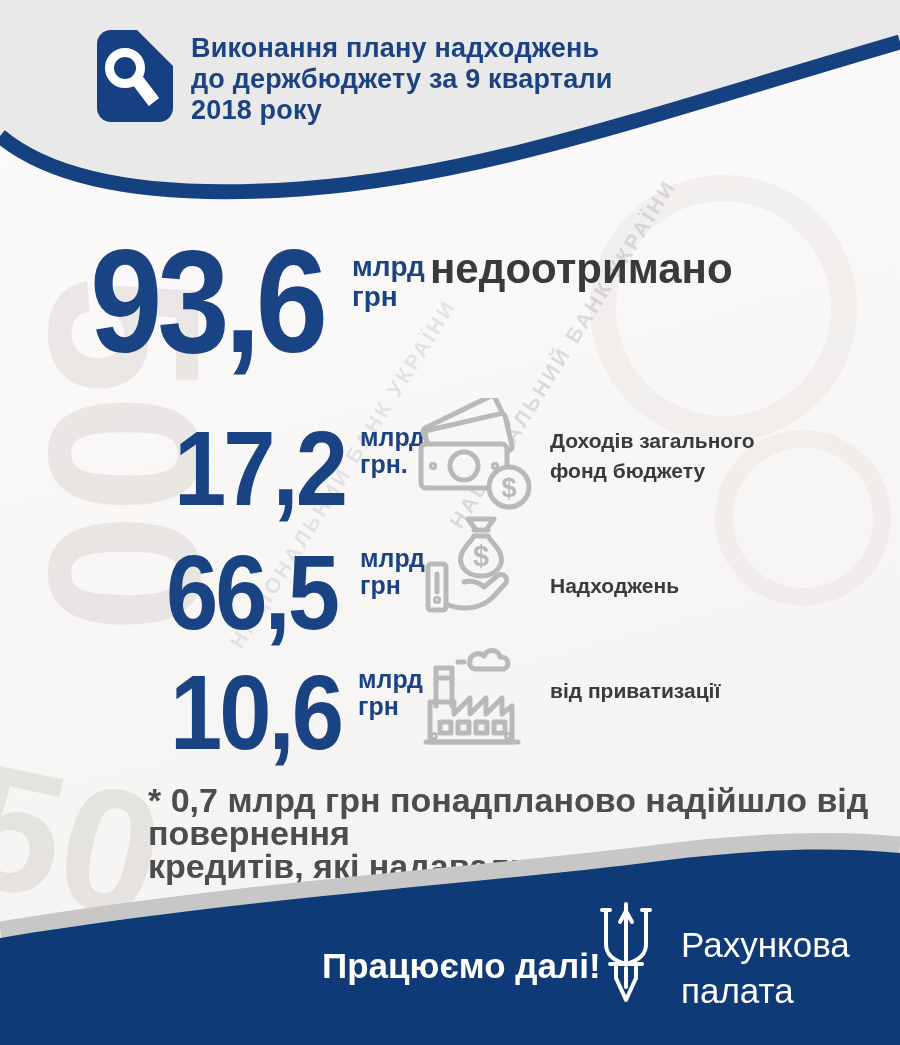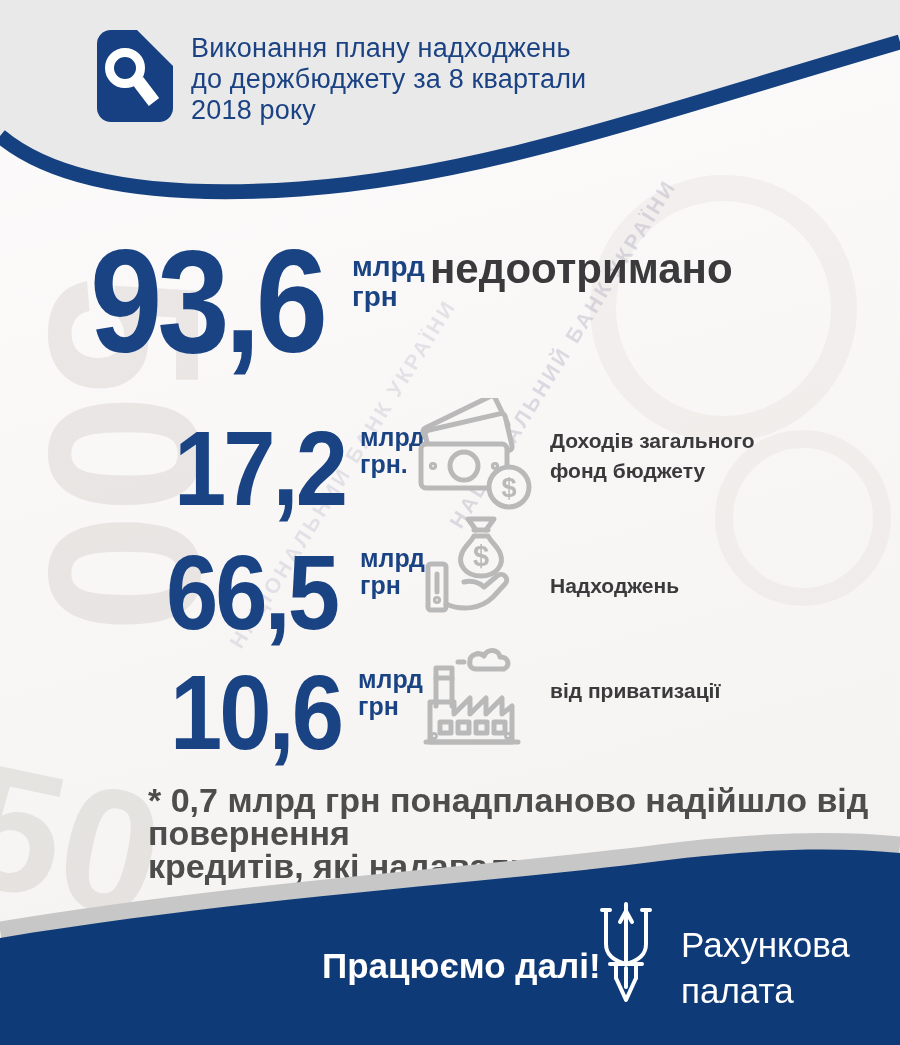--- a/index.html
+++ b/index.html
@@ -8,21 +8,21 @@
     background:linear-gradient(165deg,#fcfbfb 0%,#f8f6f5 55%,#f4f2f0 100%);
     font-family:"Liberation Sans",sans-serif;
   }
   .abs{position:absolute;}
   .fg{z-index:3;}
   
   .header-svg{left:0;top:0;z-index:2;}
   .logo{left:97px;top:30px;z-index:3;}
   .title{
     left:191px;top:33px;z-index:3;
-    font-size:27px;font-weight:normal;color:#1b4283;line-height:31px;letter-spacing:.2px;
+    font-size:27px;font-weight:bold;color:#1b4283;line-height:31px;letter-spacing:.2px;
   }
   
   .wm{z-index:1;color:rgba(168,162,156,.20);font-weight:bold;white-space:nowrap;user-select:none;}
   .wm-500{left:-55px;top:330px;font-size:215px;transform:rotate(90deg);}
   .wm-50{left:-35px;top:740px;font-size:175px;transform:rotate(12deg);color:rgba(168,162,156,.22);}
   .wm-100{left:680px;top:840px;font-size:150px;transform:rotate(-14deg);}
   .wm-bank{font-size:21px;font-weight:bold;letter-spacing:3px;color:rgba(142,140,168,.28);}
   .wm-bank1{left:445px;top:520px;transform:rotate(-58deg);transform-origin:left top;}
   .wm-bank2{left:225px;top:640px;transform:rotate(-58deg);transform-origin:left top;color:rgba(142,140,168,.20);}
   .wm-ring{border-radius:50%;border:26px solid rgba(205,201,196,.18);}
@@ -65,21 +65,21 @@
   </svg>
 
   <svg class="abs logo" width="76" height="92" viewBox="0 0 76 92">
     <path d="M14,0 H40 L76,36 V78 A14,14 0 0 1 62,92 H14 A14,14 0 0 1 0,78 V14 A14,14 0 0 1 14,0 Z" fill="#164082"></path>
     <circle cx="28" cy="38" r="15.5" fill="none" stroke="#ffffff" stroke-width="9"></circle>
     <line x1="41" y1="51" x2="57" y2="72" stroke="#ffffff" stroke-width="13"></line>
   </svg>
 
   <div class="abs title">
     <div>Виконання плану надходжень</div>
-    <div>до держбюджету за 8 квартали</div>
+    <div>до держбюджету за 9 квартали</div>
     <div>2018 року</div>
   </div>
 
   <div class="abs fg num big-num">93,6</div>
   <div class="abs fg big-unit">
     <div>млрд</div>
     <div>грн</div>
   </div>
   <div class="abs fg hl-label">
     <div>недоотримано</div>

